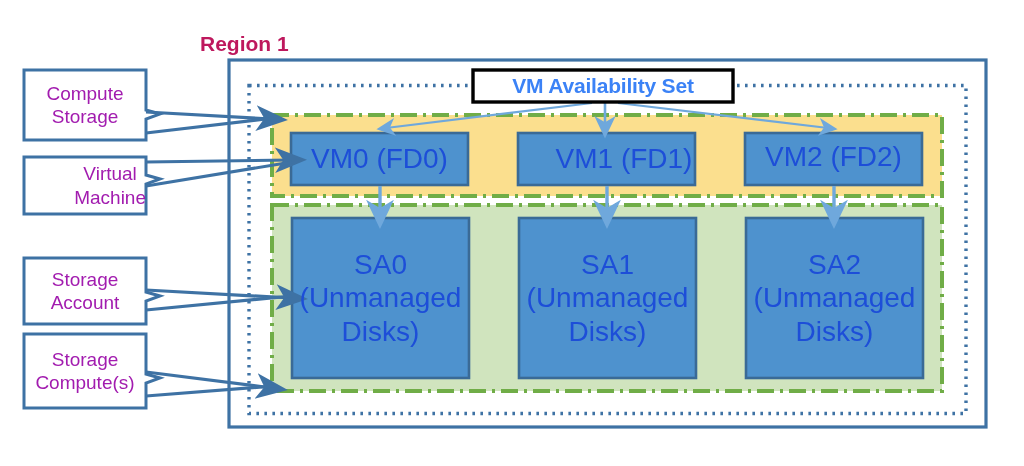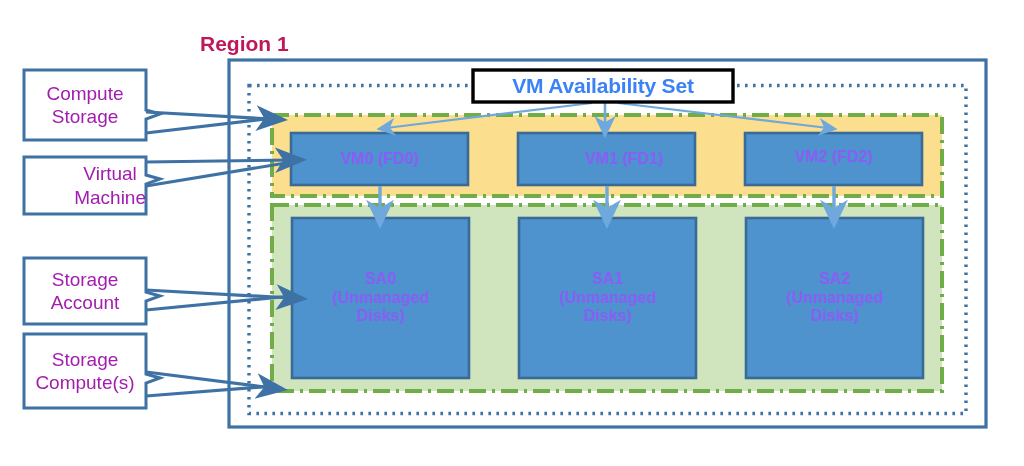--- a/index.html
+++ b/index.html
@@ -34,25 +34,24 @@
     text-align: center;
     pointer-events: none;
   }
   .callout-text {
     font-size: 19px;
     color: #a21caf;
     line-height: 1.22;
     font-family: "Liberation Sans", sans-serif;
   }
   .box-text {
-    font-size: 16px;
-    color: #8b5cf6;
+    font-size: 28px;
+    color: #1d4ed8;
     line-height: 1.18;
     font-family: "Liberation Sans", sans-serif;
-    font-weight: bold;
   }
   .region-title {
     font-size: 21px;
     font-weight: bold;
     color: #be185d;
     font-family: "Liberation Sans", sans-serif;
   }
   .avset-text {
     font-size: 21px;
     font-weight: bold;

